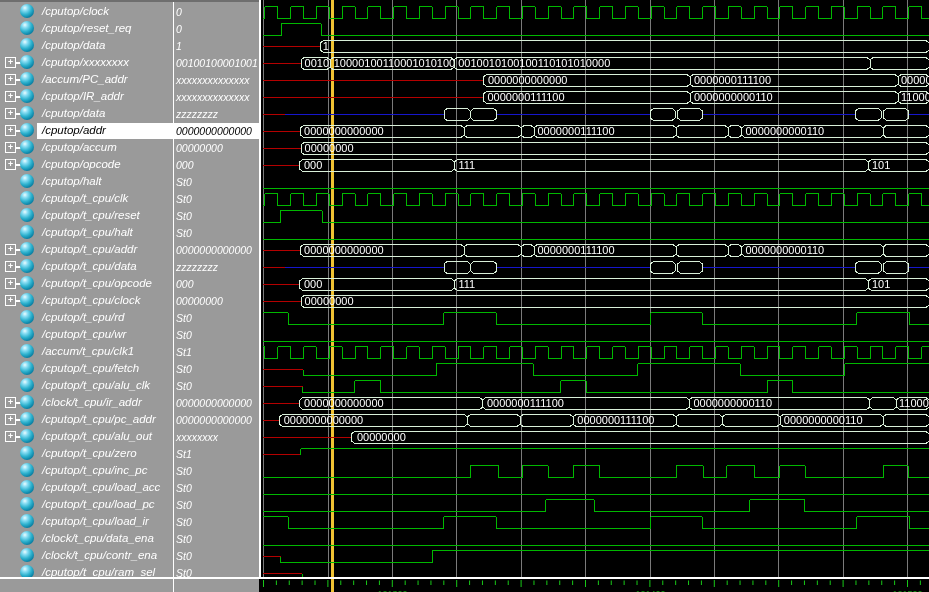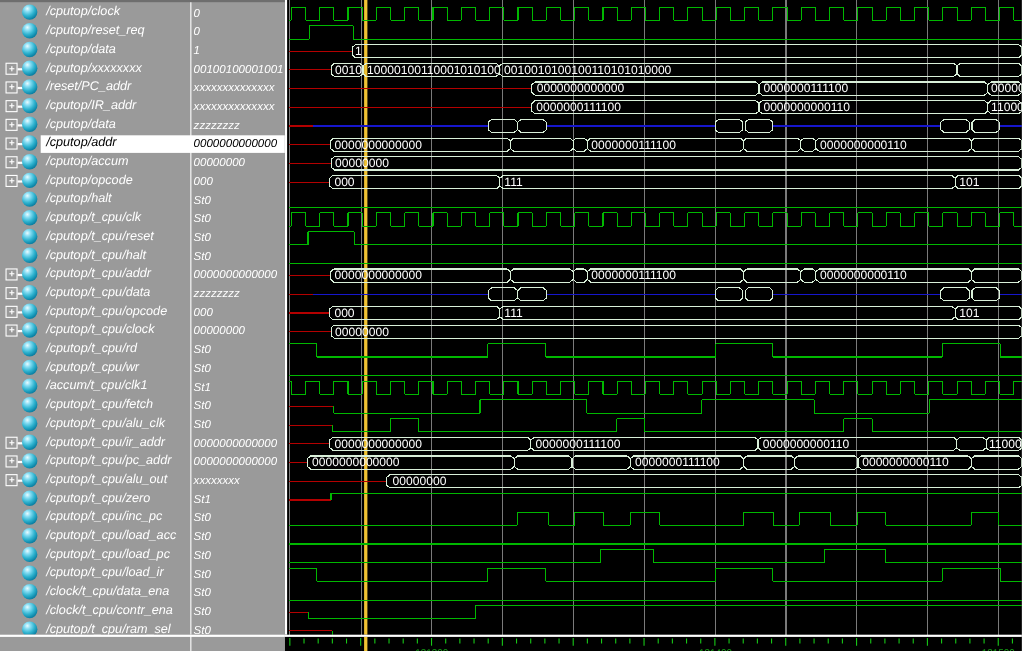--- a/index.html
+++ b/index.html
@@ -41,21 +41,21 @@
         <div class="plus">+</div>
         <div class="dash"></div>
         <div class="orb"></div>
         <div class="nm">/cputop/xxxxxxxx</div>
         <div class="val">00100100001001</div>
       </div>
       <div class="prow" style="top:71px">
         <div class="plus">+</div>
         <div class="dash"></div>
         <div class="orb"></div>
-        <div class="nm">/reset/PC_addr</div>
+        <div class="nm">/accum/PC_addr</div>
         <div class="val">xxxxxxxxxxxxxx</div>
       </div>
       <div class="prow" style="top:88px">
         <div class="plus">+</div>
         <div class="dash"></div>
         <div class="orb"></div>
         <div class="nm">/cputop/IR_addr</div>
         <div class="val">xxxxxxxxxxxxxx</div>
       </div>
       <div class="prow" style="top:105px">
@@ -157,21 +157,21 @@
       </div>
       <div class="prow" style="top:377px">
         <div class="orb"></div>
         <div class="nm">/cputop/t_cpu/alu_clk</div>
         <div class="val">St0</div>
       </div>
       <div class="prow" style="top:394px">
         <div class="plus">+</div>
         <div class="dash"></div>
         <div class="orb"></div>
-        <div class="nm">/cputop/t_cpu/ir_addr</div>
+        <div class="nm">/clock/t_cpu/ir_addr</div>
         <div class="val">0000000000000</div>
       </div>
       <div class="prow" style="top:411px">
         <div class="plus">+</div>
         <div class="dash"></div>
         <div class="orb"></div>
         <div class="nm">/cputop/t_cpu/pc_addr</div>
         <div class="val">0000000000000</div>
       </div>
       <div class="prow" style="top:428px">

